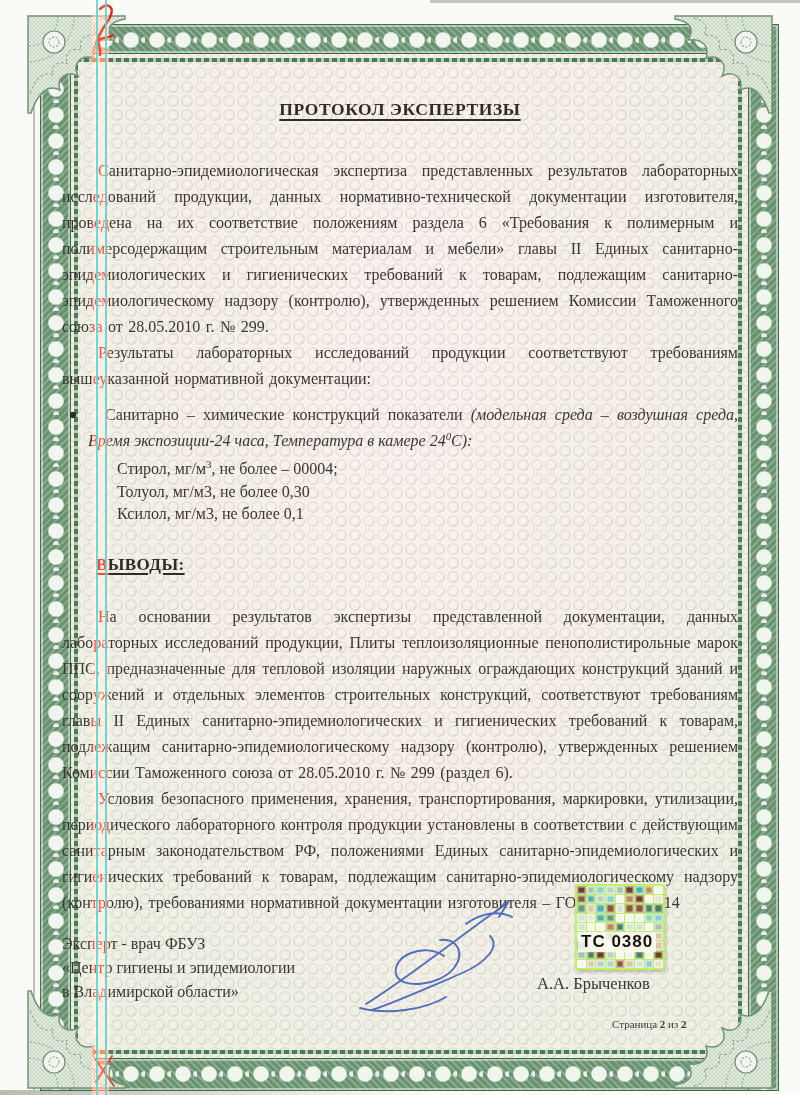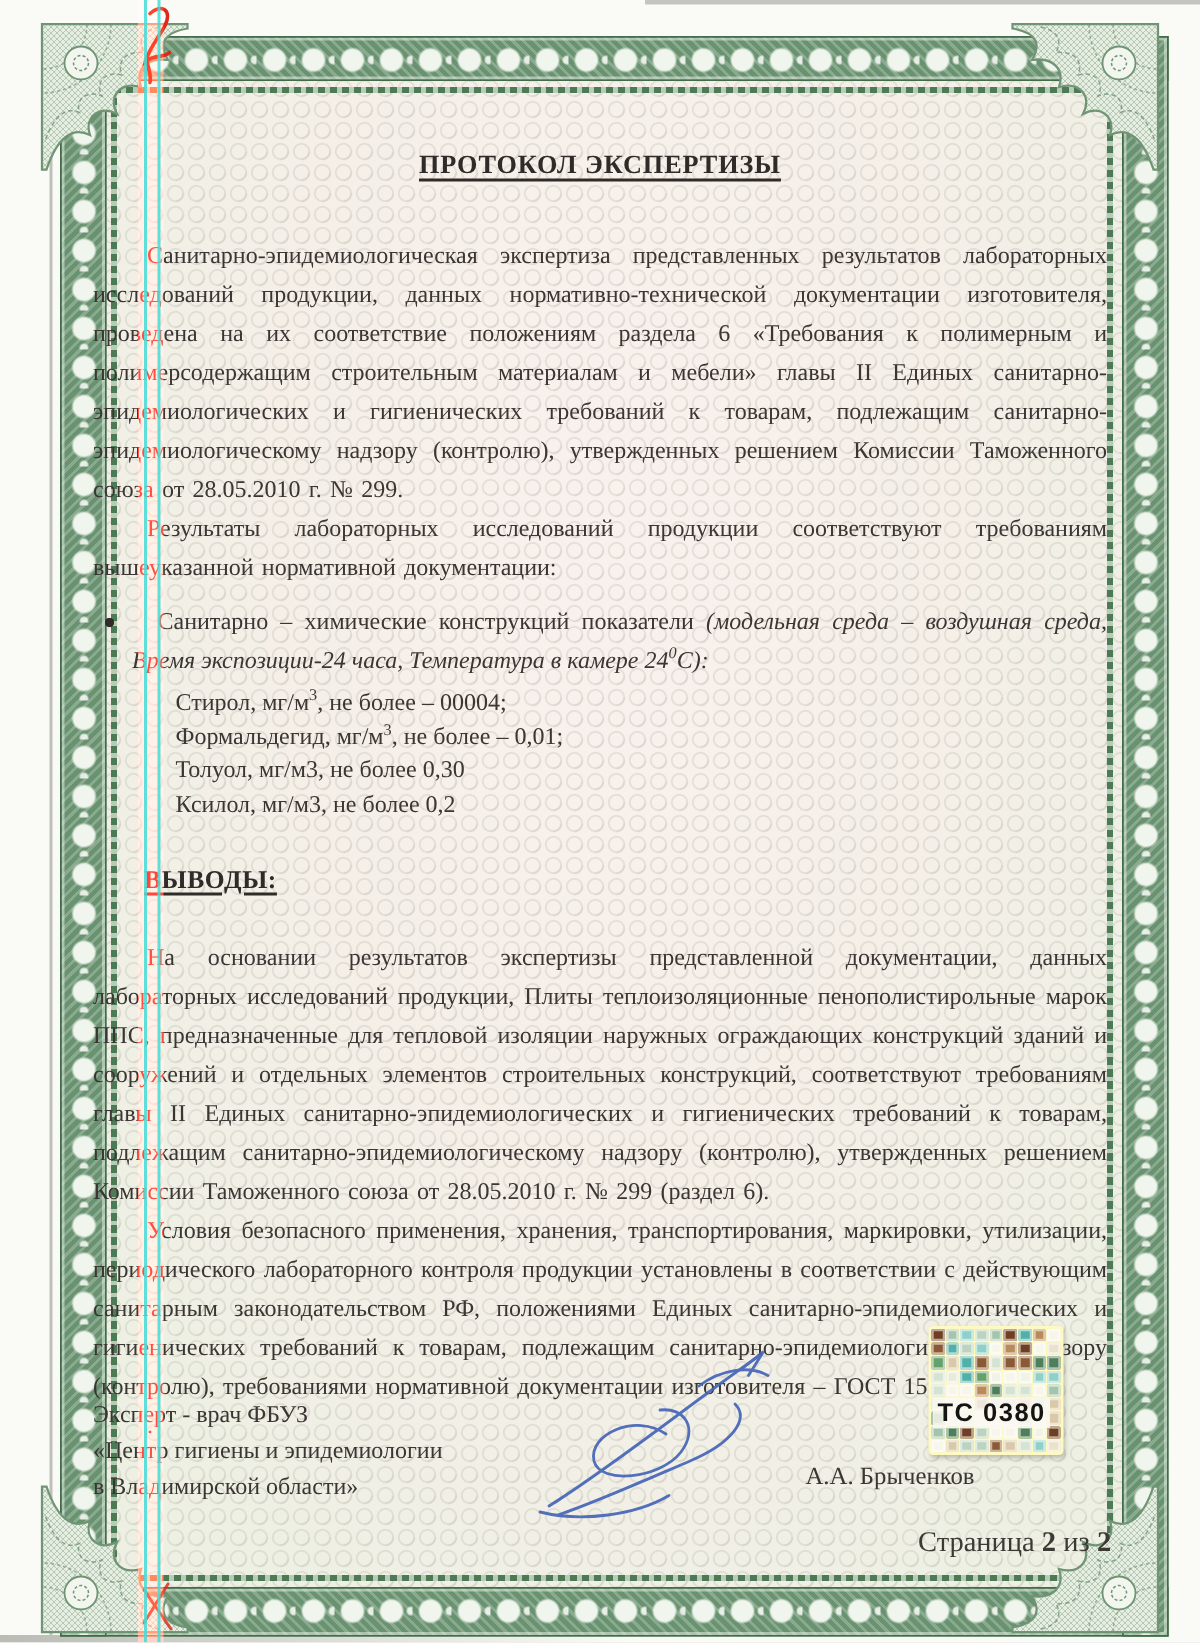--- a/index.html
+++ b/index.html
@@ -65,26 +65,26 @@
   sup{font-size:.68em; line-height:0;}
   .em-italic{font-style:italic;}
   .conclusions-heading{margin:26px 0 26px 34px; font-weight:bold; font-size:17px;
                        text-decoration:underline; text-underline-offset:3px;
                        text-decoration-thickness:2px; letter-spacing:.4px; color:#2f2b28;}
   .stray-dot{margin-top:0; line-height:26px;}
   
   .signature-block{position:absolute; left:62px; top:932px; z-index:10;
                    font-size:16px; line-height:24px;}
   .signer-name{position:absolute; left:537px; top:974px; z-index:10; font-size:16.5px;}
-  .page-footer{position:absolute; left:612px; top:1018px; z-index:10; font-size:19px; color:#3d3935;}
+  .page-footer{position:absolute; left:612px; top:1018px; z-index:10; font-size:11px; color:#3d3935;}
   .page-footer b{font-weight:bold;}
   .signature-svg{position:absolute; left:348px; top:882px; z-index:16;}
   
   .stamp{position:absolute; left:575px; top:884px; width:90px; height:86px; z-index:15;
-         background:#fef9c3; border-radius:3px; box-shadow:1px 2px 3px rgba(90,90,70,.35);margin-left:44px;}
+         background:#bef264; border-radius:3px; box-shadow:1px 2px 3px rgba(90,90,70,.35);}
   .stamp-grid{position:absolute; inset:0; display:grid;
               grid-template-columns:repeat(9,1fr); grid-template-rows:repeat(9,1fr);
               gap:1px; padding:2px;}
   .stamp-cell{border-radius:1px; box-shadow:inset 0 0 0 1.5px rgba(255,255,255,.55);}
   .stamp-label{position:absolute; left:3px; top:48px; padding:0 3px; background:rgba(250,248,240,.88);
                font-family:"Liberation Sans","DejaVu Sans",sans-serif; font-weight:bold;
                font-size:17px; letter-spacing:1px; color:#141412;}
   
   .red-band{position:absolute; left:92px; top:0; width:17px; height:1095px;
             background:#ff2012; mix-blend-mode:screen; z-index:40; pointer-events:none;}
@@ -151,23 +151,22 @@
 
     <div class="list">
       <div class="bullet-item">
         <span class="bullet-dot"></span>
       </div>
       <div class="bullet-item">
         <span class="bullet-dot"></span><span>Санитарно – химические конструкций показатели </span><span class="em-italic"><span>(модельная среда – воздушная среда, Время экспозиции-24 часа, Температура в камере 24</span><sup>0</sup><span>С):</span></span>
       </div>
       <div class="sub-lines">
         <div><span>Стирол, мг/м</span><sup>3</sup><span>, не более – 00004;</span></div>
-        <div><span>Формальдегид, мг/м</span><sup>3</sup><span>, не более – 0,01;</span></div>
         <div>Толуол, мг/м3, не более 0,30</div>
-        <div>Ксилол, мг/м3, не более 0,2</div>
+        <div>Ксилол, мг/м3, не более 0,1</div>
       </div>
     </div>
 
     <h2 class="conclusions-heading">ВЫВОДЫ:</h2>
 
     <p class="para">На основании результатов экспертизы представленной документации, данных лабораторных исследований продукции, Плиты теплоизоляционные пенополистирольные марок ППС, предназначенные для тепловой изоляции наружных ограждающих конструкций зданий и сооружений и отдельных элементов строительных конструкций, соответствуют требованиям главы II Единых санитарно-эпидемиологических и гигиенических требований к товарам, подлежащим санитарно-эпидемиологическому надзору (контролю), утвержденных решением Комиссии Таможенного союза от 28.05.2010 г. № 299 (раздел 6).</p>
     <p class="para">Условия безопасного применения, хранения, транспортирования, маркировки, утилизации, периодического лабораторного контроля продукции установлены в соответствии с действующим санитарным законодательством РФ, положениями Единых санитарно-эпидемиологических и гигиенических требований к товарам, подлежащим санитарно-эпидемиологическому надзору (контролю), требованиями нормативной документации изготовителя – ГОСТ 15588-2014</p>
     <p class="para stray-dot">.</p>
   </div>
 

